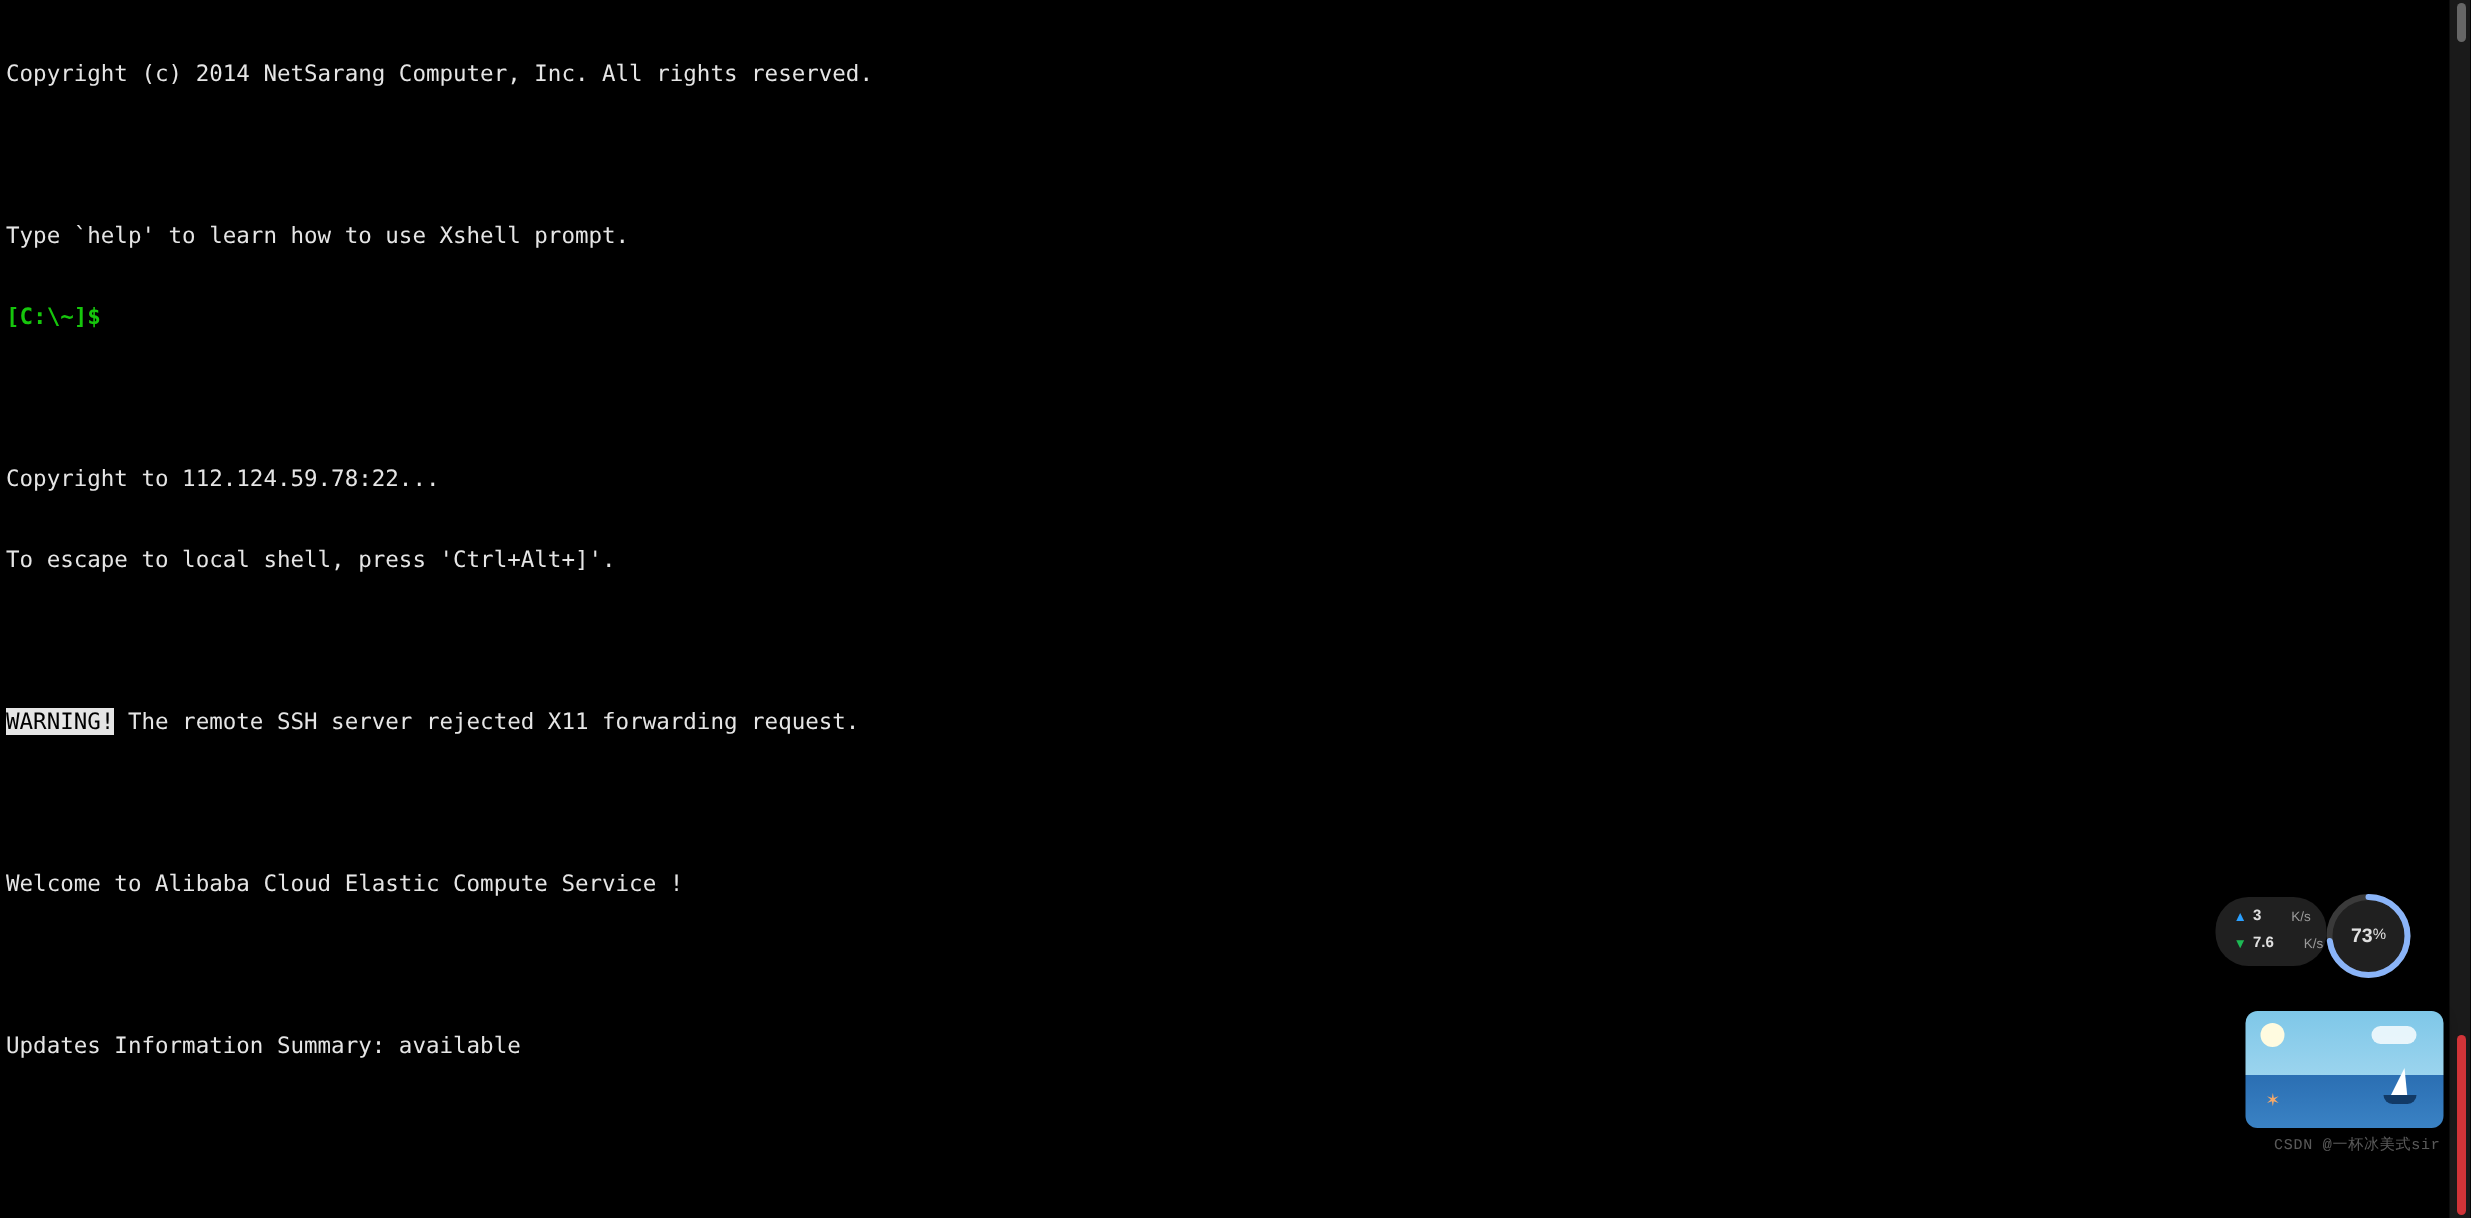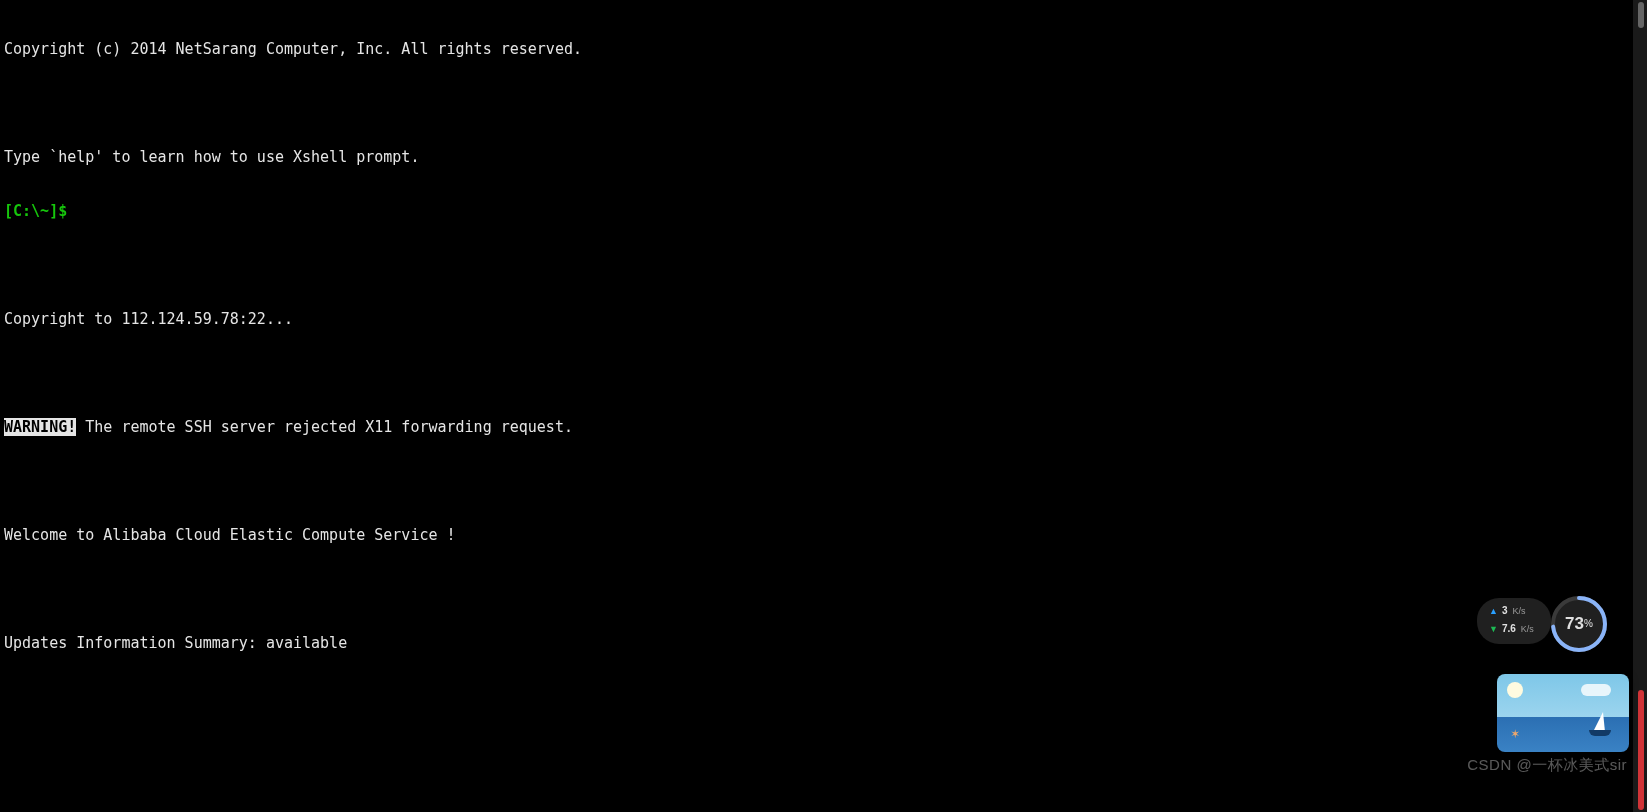--- a/index.html
+++ b/index.html
@@ -18,21 +18,21 @@
   .terminal {
     padding: 4px 4px;
     white-space: pre;
   }
   .line { white-space: pre; }
   .bold { font-weight: bold; color: #fff; }
   .green { color: #16c60c; font-weight: bold; }
   .warn-inv {
     background: #e5e5e5;
     color: #000;
-    font-weight: bold;
+    font-weight: normal;
   }
 
   
   .vscroll {
     position: absolute;
     right: 0;
     top: 0;
     width: 14px;
     height: 100%;
     background: #1a1a1a;
@@ -67,39 +67,39 @@
     border-radius: 22px;
     color: #cfcfcf;
     font-size: 10px;
     font-family: sans-serif;
     padding: 4px 10px 4px 12px;
     box-sizing: border-box;
   }
   .net-widget .row { display:flex; align-items:center; gap:4px; height:18px;}
   .arrow-up   { color:#2aa0ff; font-size:9px;}
   .arrow-down { color:#1db954; font-size:9px;}
-  .kbs { font-size:9px; color:#9a9a9a; margin-left:1px;}
+  .kbs { font-size:9px; color:#9a9a9a; margin-left:16px;}
   .net-widget .val { color:#e0e0e0; font-weight:bold; }
 
   .cpu-ring {
     position: absolute;
     right: 38px;
     bottom: 158px;
     width: 60px;
     height: 60px;
   }
   .cpu-ring svg { width:60px; height:60px; }
   .cpu-label {
     position:absolute;
     top:0; left:0; width:60px; height:60px;
     display:flex; align-items:center; justify-content:center;
     font-family: sans-serif;
     color:#e0e0e0;
   }
-  .cpu-label .big { font-size:17px; font-weight:bold; }
+  .cpu-label .big { font-size:13px; font-weight:bold; }
   .cpu-label .pct { font-size:10px; }
 
   
   .preview {
     position: absolute;
     right: 18px;
     bottom: 60px;
     width: 132px;
     height: 78px;
     border-radius: 8px;
@@ -133,36 +133,37 @@
   .preview .starfish {
     position:absolute; left:14px; bottom:10px;
     color:#f4a96a; font-size:14px;
   }
 
   
   .watermark {
     position: absolute;
     right: 20px;
     bottom: 38px;
-    font-family: Liberation Sans, sans-serif;
-    font-size: 15px;
+    font-family: Liberation Mono, monospace;
+    font-size: 10px;
     color: rgba(255,255,255,0.35);
     letter-spacing: 0.5px;
   }
 </style>
 </head>
 <body>
 
 <div class="terminal">
   <div class="line">Copyright (c) 2014 NetSarang Computer, Inc. All rights reserved.</div>
   <div class="line">&nbsp;</div>
   <div class="line">Type `help' to learn how to use Xshell prompt.</div>
   <div class="line green">[C:\~]$</div>
   <div class="line">&nbsp;</div>
   <div class="line">Copyright to 112.124.59.78:22...</div>
+  <div class="line">To escape to local shell, press 'Ctrl+Alt+]'.</div>
   <div class="line">&nbsp;</div>
   <div class="line"><span class="warn-inv">WARNING!</span><span> The remote SSH server rejected X11 forwarding request.</span></div>
   <div class="line">&nbsp;</div>
   <div class="line">Welcome to Alibaba Cloud Elastic Compute Service !</div>
   <div class="line">&nbsp;</div>
   <div class="line">Updates Information Summary: available</div>
   
   
   
   

